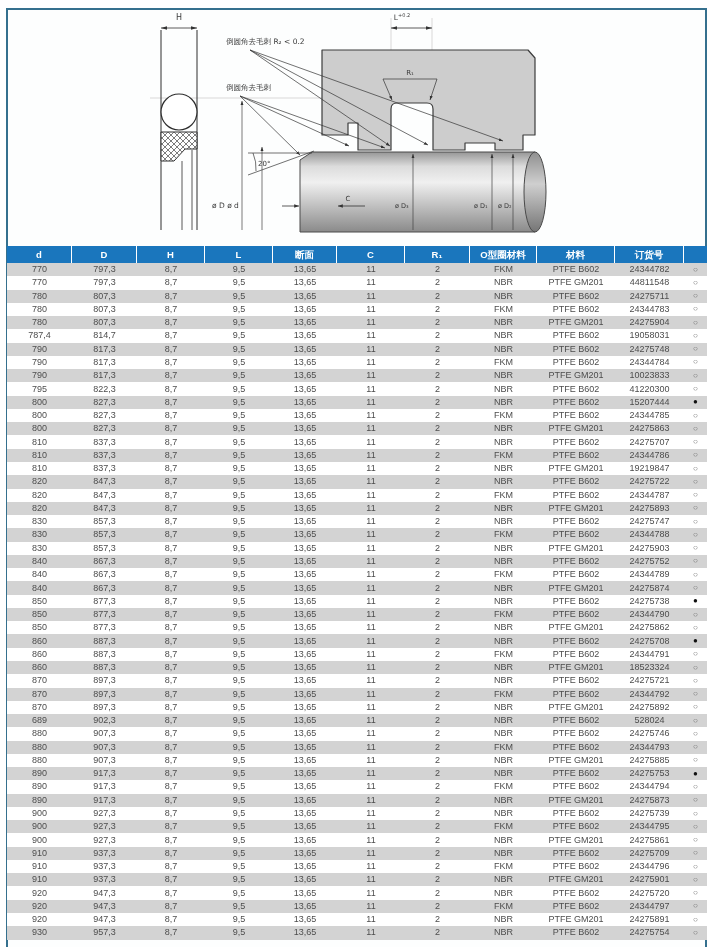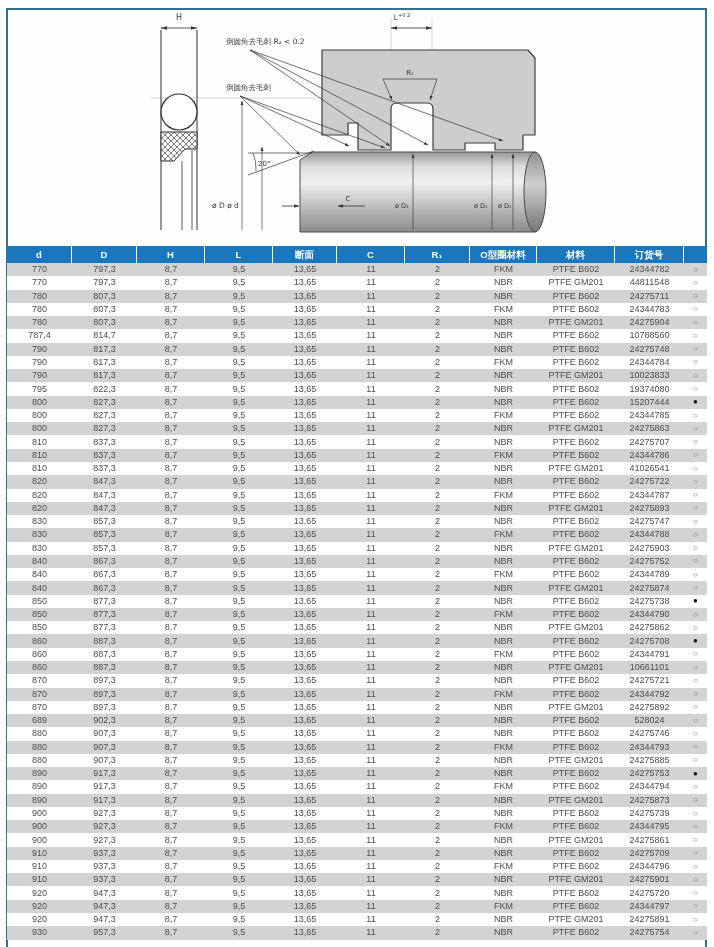--- a/index.html
+++ b/index.html
@@ -234,21 +234,21 @@
         <div class="tr even">
           <div class="td c0">787,4</div>
           <div class="td c1">814,7</div>
           <div class="td c2">8,7</div>
           <div class="td c3">9,5</div>
           <div class="td c4">13,65</div>
           <div class="td c5">11</div>
           <div class="td c6">2</div>
           <div class="td c7">NBR</div>
           <div class="td c8">PTFE B602</div>
-          <div class="td c9">10788560</div>
+          <div class="td c9">19058031</div>
           <div class="td c10 sym">○</div>
         </div>
         <div class="tr odd">
           <div class="td c0">790</div>
           <div class="td c1">817,3</div>
           <div class="td c2">8,7</div>
           <div class="td c3">9,5</div>
           <div class="td c4">13,65</div>
           <div class="td c5">11</div>
           <div class="td c6">2</div>
@@ -286,21 +286,21 @@
         <div class="tr even">
           <div class="td c0">795</div>
           <div class="td c1">822,3</div>
           <div class="td c2">8,7</div>
           <div class="td c3">9,5</div>
           <div class="td c4">13,65</div>
           <div class="td c5">11</div>
           <div class="td c6">2</div>
           <div class="td c7">NBR</div>
           <div class="td c8">PTFE B602</div>
-          <div class="td c9">19374080</div>
+          <div class="td c9">41220300</div>
           <div class="td c10 sym">○</div>
         </div>
         <div class="tr odd">
           <div class="td c0">800</div>
           <div class="td c1">827,3</div>
           <div class="td c2">8,7</div>
           <div class="td c3">9,5</div>
           <div class="td c4">13,65</div>
           <div class="td c5">11</div>
           <div class="td c6">2</div>
@@ -364,21 +364,21 @@
         <div class="tr even">
           <div class="td c0">810</div>
           <div class="td c1">837,3</div>
           <div class="td c2">8,7</div>
           <div class="td c3">9,5</div>
           <div class="td c4">13,65</div>
           <div class="td c5">11</div>
           <div class="td c6">2</div>
           <div class="td c7">NBR</div>
           <div class="td c8">PTFE GM201</div>
-          <div class="td c9">41026541</div>
+          <div class="td c9">19219847</div>
           <div class="td c10 sym">○</div>
         </div>
         <div class="tr odd">
           <div class="td c0">820</div>
           <div class="td c1">847,3</div>
           <div class="td c2">8,7</div>
           <div class="td c3">9,5</div>
           <div class="td c4">13,65</div>
           <div class="td c5">11</div>
           <div class="td c6">2</div>
@@ -559,21 +559,21 @@
         <div class="tr odd">
           <div class="td c0">860</div>
           <div class="td c1">887,3</div>
           <div class="td c2">8,7</div>
           <div class="td c3">9,5</div>
           <div class="td c4">13,65</div>
           <div class="td c5">11</div>
           <div class="td c6">2</div>
           <div class="td c7">NBR</div>
           <div class="td c8">PTFE GM201</div>
-          <div class="td c9">10661101</div>
+          <div class="td c9">18523324</div>
           <div class="td c10 sym">○</div>
         </div>
         <div class="tr even">
           <div class="td c0">870</div>
           <div class="td c1">897,3</div>
           <div class="td c2">8,7</div>
           <div class="td c3">9,5</div>
           <div class="td c4">13,65</div>
           <div class="td c5">11</div>
           <div class="td c6">2</div>

